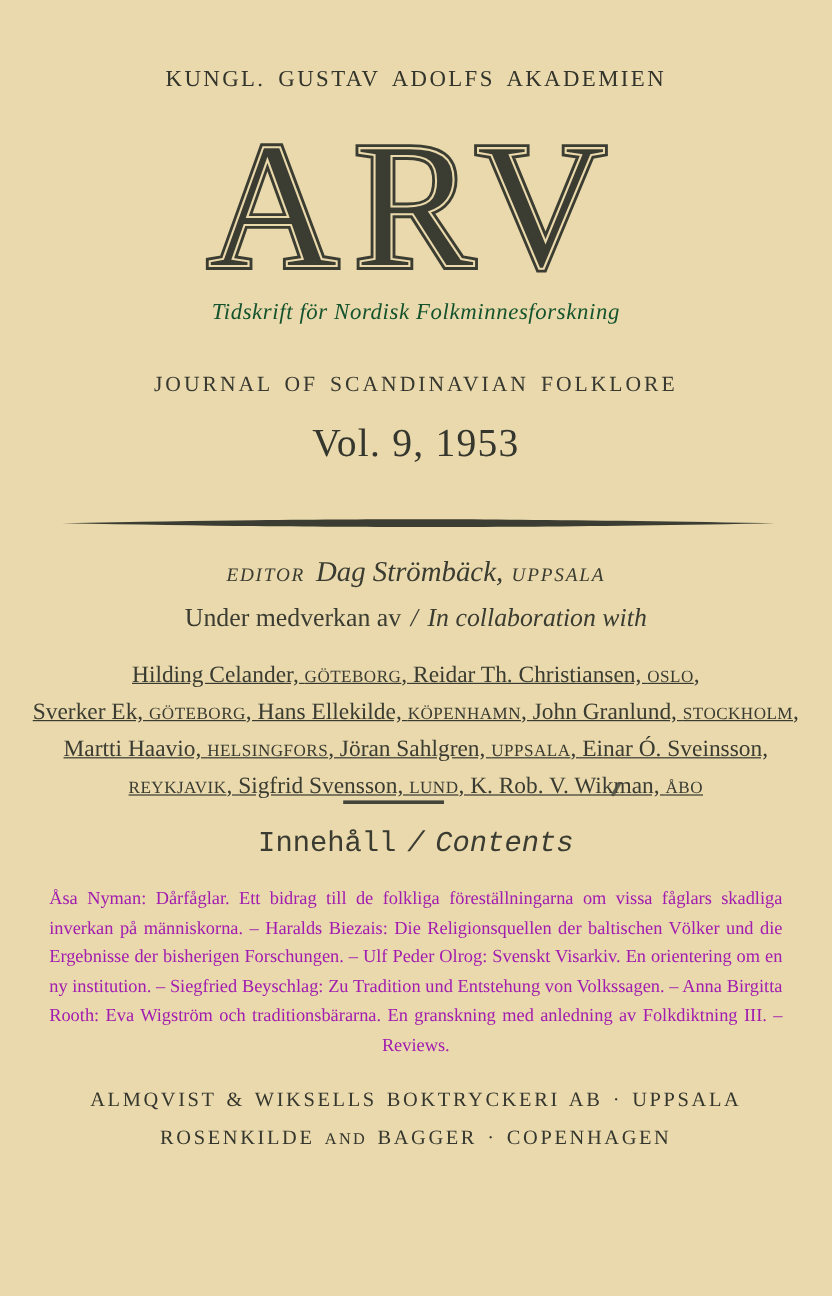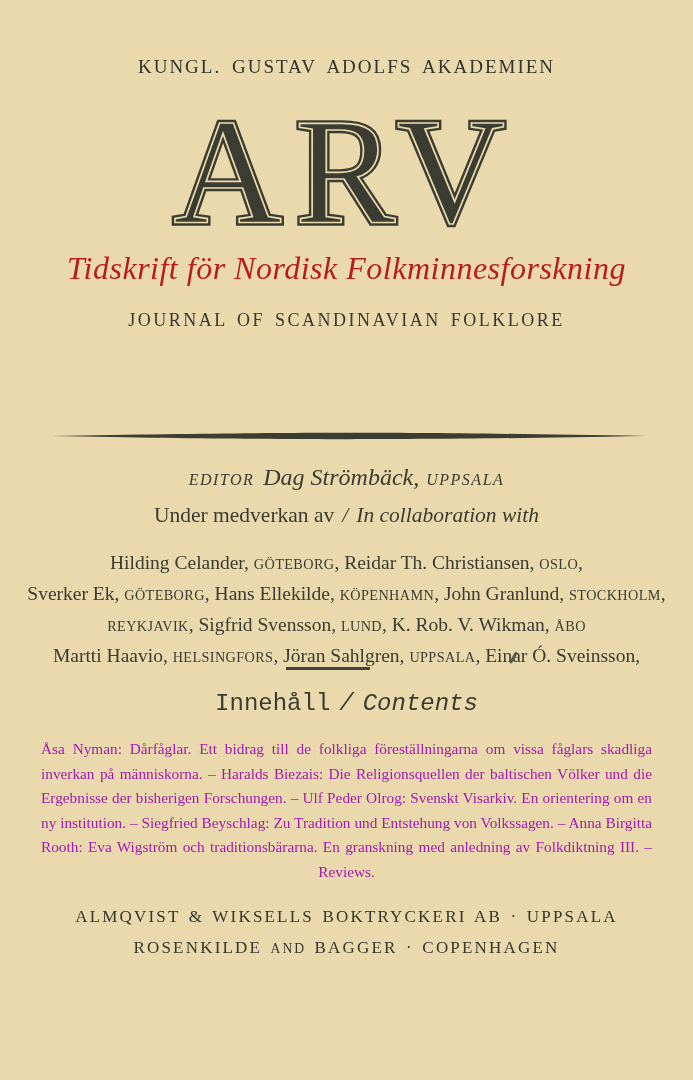--- a/index.html
+++ b/index.html
@@ -20,35 +20,35 @@
   .masthead-svg { position:absolute; top:102px; left:0; }
   .arv-base {
     font-family:"Liberation Serif", serif; font-size:150px;
     fill:#3b3c32; stroke:#3b3c32; stroke-width:6.5; letter-spacing:0.09em;
   }
   .arv-inline {
     font-family:"Liberation Serif", serif; font-size:150px;
     fill:none; stroke:#ead9ab; stroke-width:1.7; letter-spacing:0.09em;
   }
 
-  .subtitle-sv { top:250px; font-style:italic; font-size:32px; letter-spacing:0.5px; color:#b91c1c; }
+  .subtitle-sv { top:250px; font-style:italic; font-size:19px; letter-spacing:0.5px; color:#14532d; }
   .subtitle-en { top:310px; font-size:18px; letter-spacing:2.5px; word-spacing:3px; color:#373830; }
   .volume { top:352px; font-size:33px; letter-spacing:1px; color:#35362d; }
 
   .swell-rule { position:absolute; top:432px; left:52px; }
 
   .editor-line { top:464px; font-size:24px;font-style:italic; }
   .sc-label { font-size:16px; letter-spacing:1.5px; }
   .editor-name { margin:0 7px 0 9px; }
 
   .collab-line { top:503px; font-size:21.5px; }
   .collab-sep { font-style:italic; margin:0 8px; }
   .collab-en { font-style:italic; }
 
-  .contributors { top:548px; font-size:19.5px; line-height:30px; color:#3a3b31; }
+  .contributors { top:548px; font-size:19.5px; line-height:30px; color:#3a3b31;text-decoration:underline; }
   .sc { font-size:0.73em; letter-spacing:0.4px; }
 
   .short-rule { position:absolute; top:667px; left:286px; width:84px; height:2.5px; background:#43443a; }
   .stray-mark { position:absolute; top:651px; left:512px; width:2.5px; height:13px;
                 background:#4a4b40; transform:rotate(30deg); border-radius:2px; opacity:0.85; }
 
   .contents-heading { top:690px; font-size:24px;font-family:Liberation Mono, monospace; }
   .contents-sep { font-style:italic; margin:0 9px; }
   .contents-en { font-style:italic; }
 
@@ -69,34 +69,35 @@
 
   <div class="band academy">KUNGL. GUSTAV ADOLFS AKADEMIEN</div>
 
   <svg class="masthead-svg" width="693" height="140" viewBox="0 0 693 140" aria-hidden="true">
     <text class="arv-base" x="346" y="120" text-anchor="middle">ARV</text>
     <text class="arv-inline" x="346" y="120" text-anchor="middle">ARV</text>
   </svg>
 
   <div class="band subtitle-sv">Tidskrift för Nordisk Folkminnesforskning</div>
   <div class="band subtitle-en">JOURNAL OF SCANDINAVIAN FOLKLORE</div>
+  <div class="band volume">Vol. 9, 1953</div>
 
   <svg class="swell-rule" width="594" height="8" viewBox="0 0 594 8" aria-hidden="true">
     <path d="M0,4 C140,1.4 235,0.8 297,0.8 C359,0.8 454,1.4 594,4 C454,6.6 359,7.2 297,7.2 C235,7.2 140,6.6 0,4 Z" fill="#3b3c32"></path>
   </svg>
 
   <div class="band editor-line"><span class="sc-label">EDITOR</span><span class="editor-name">Dag Strömbäck,</span><span class="sc-label">UPPSALA</span></div>
 
   <div class="band collab-line"><span>Under medverkan av</span><span class="collab-sep">/</span><span class="collab-en">In collaboration with</span></div>
 
   <div class="band contributors">
     <div><span>Hilding Celander, </span><span class="sc">GÖTEBORG</span><span>, Reidar Th. Christiansen, </span><span class="sc">OSLO</span><span>,</span></div>
     <div><span>Sverker Ek, </span><span class="sc">GÖTEBORG</span><span>, Hans Ellekilde, </span><span class="sc">KÖPENHAMN</span><span>, John Granlund, </span><span class="sc">STOCKHOLM</span><span>,</span></div>
+    <div><span>Martti Haavio, </span><span class="sc">HELSINGFORS</span><span>, Jöran Sahlgren, </span><span class="sc">UPPSALA</span><span>, Einar Ó. Sveinsson,</span></div>
     <div><span class="sc">REYKJAVIK</span><span>, Sigfrid Svensson, </span><span class="sc">LUND</span><span>, K. Rob. V. Wikman, </span><span class="sc">ÅBO</span></div>
-    <div><span>Martti Haavio, </span><span class="sc">HELSINGFORS</span><span>, Jöran Sahlgren, </span><span class="sc">UPPSALA</span><span>, Einar Ó. Sveinsson,</span></div>
   </div>
 
   <div class="short-rule"></div>
   <div class="stray-mark"></div>
 
   <div class="band contents-heading"><span>Innehåll</span><span class="contents-sep">/</span><span class="contents-en">Contents</span></div>
 
   <div class="contents-body"><span>Åsa Nyman: Dårfåglar. Ett bidrag till de folkliga föreställningarna om vissa fåglars skadliga inverkan på människorna. – Haralds Biezais: Die Religionsquellen der baltischen Völker und die Ergebnisse der bisherigen Forschungen. – Ulf Peder Olrog: Svenskt Visarkiv. En orientering om en ny institution. – Siegfried Beyschlag: Zu Tradition und Entstehung von Volkssagen. – Anna Birgitta Rooth: Eva Wigström och traditionsbärarna. En granskning</span> <span>med anledning av Folkdiktning III. – Reviews.</span></div>
 
   <div class="band imprint">

